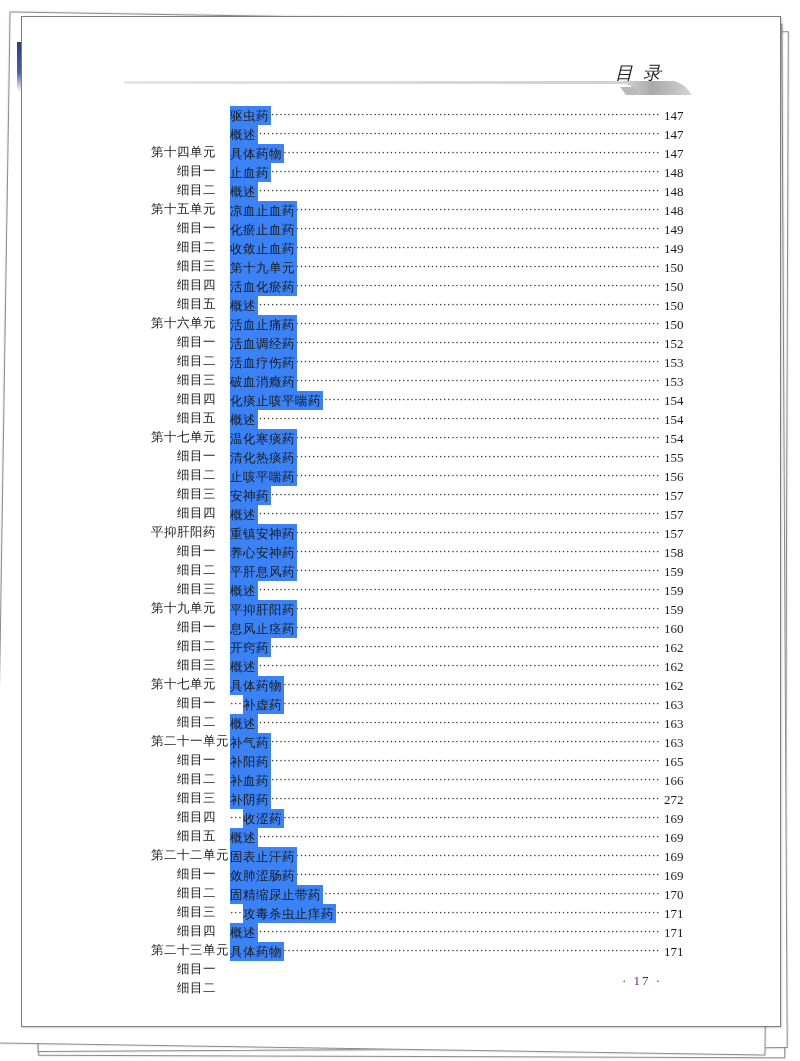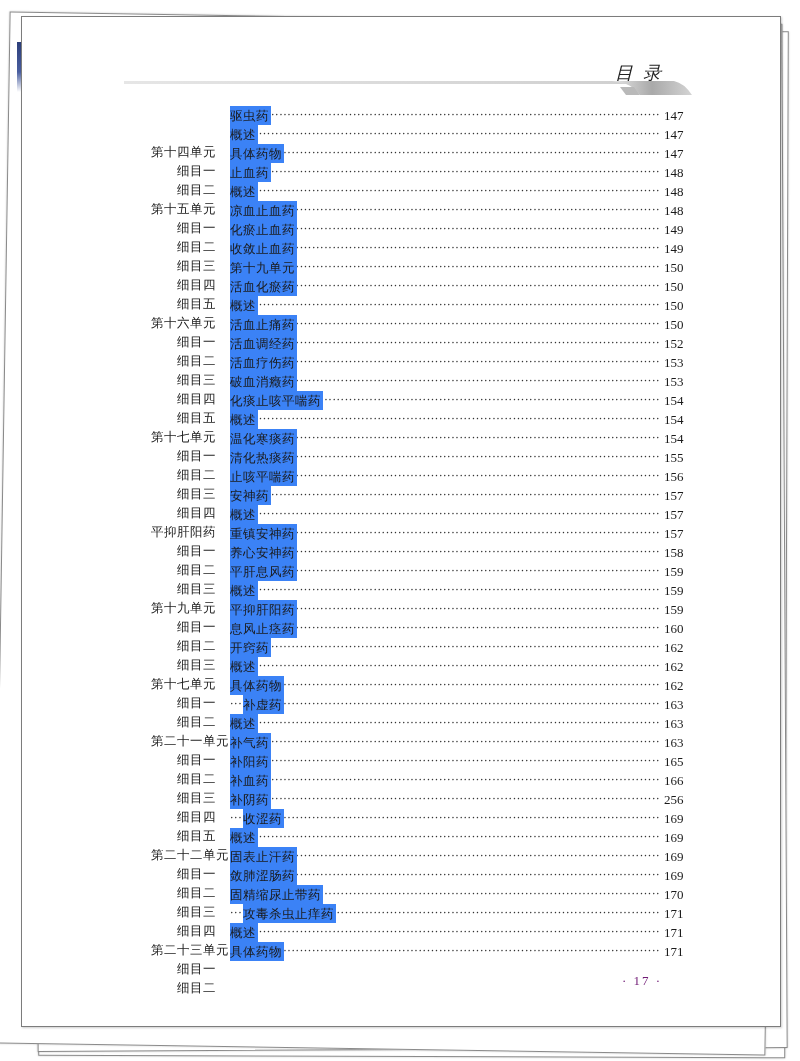--- a/index.html
+++ b/index.html
@@ -269,21 +269,21 @@
       <div class="row sub" style="top: 665px;">
         <span class="label">细目四</span>
         <span class="dots">································································································································································</span>
         <span class="title">补血药</span>
         <span class="pnum">166</span>
       </div>
       <div class="row sub" style="top: 684px;">
         <span class="label">细目五</span>
         <span class="dots">································································································································································</span>
         <span class="title">补阴药</span>
-        <span class="pnum">256</span>
+        <span class="pnum">272</span>
       </div>
       <div class="row unit wide" style="top: 703px;">
         <span class="label">第二十二单元</span>
         <span class="dots">································································································································································</span>
         <span class="title">收涩药</span>
         <span class="pnum">169</span>
       </div>
       <div class="row sub" style="top: 722px;">
         <span class="label">细目一</span>
         <span class="dots">································································································································································</span>

